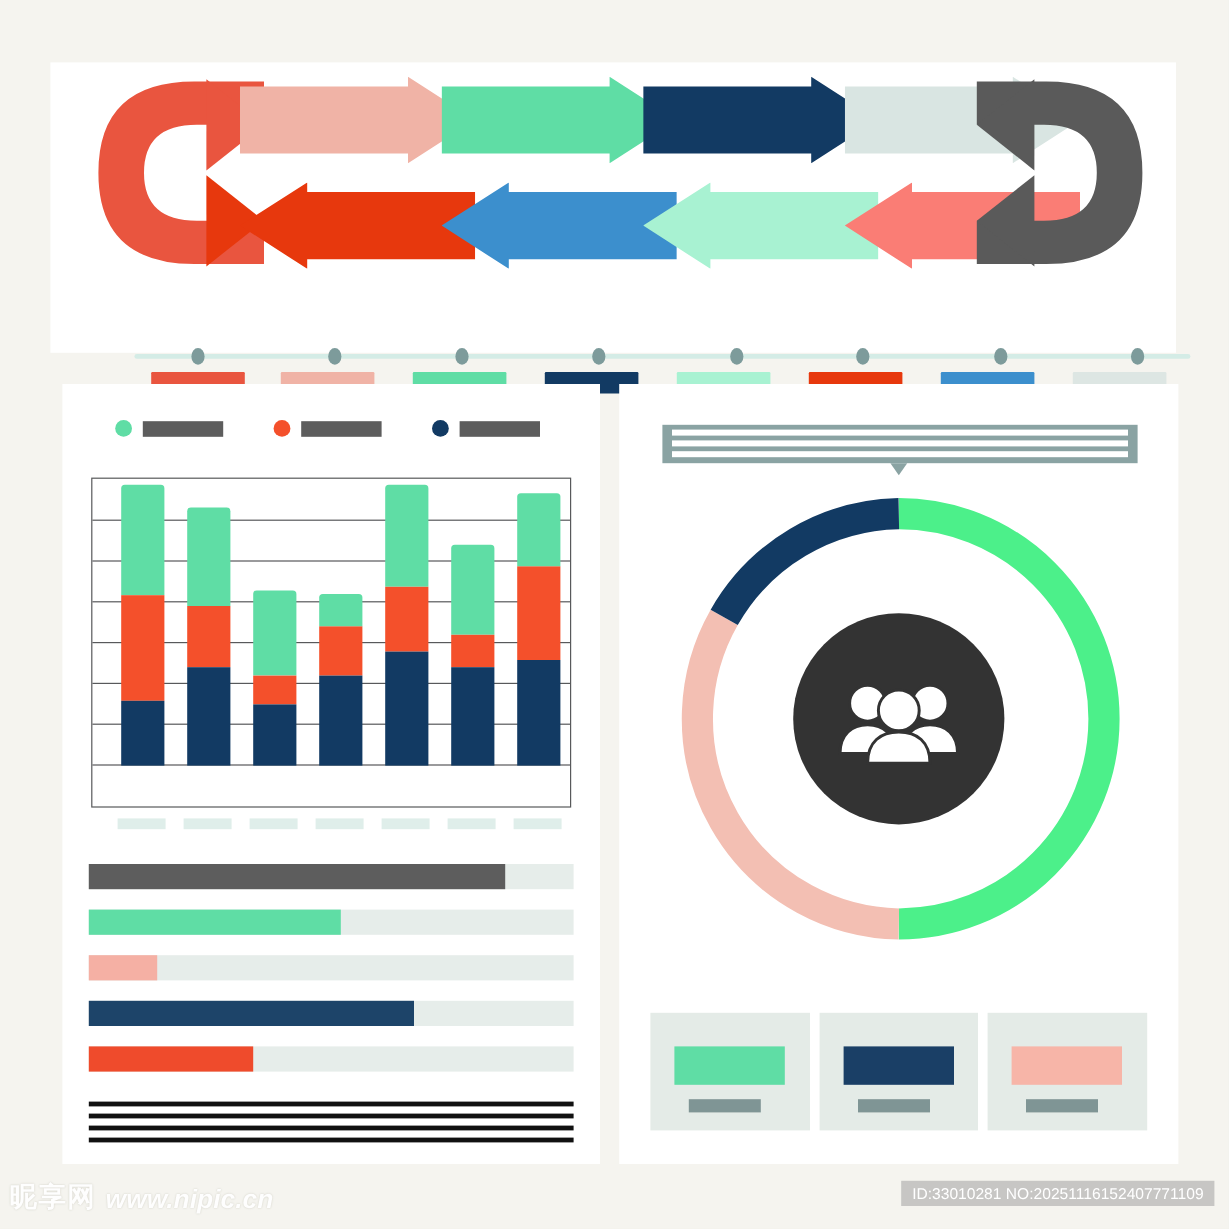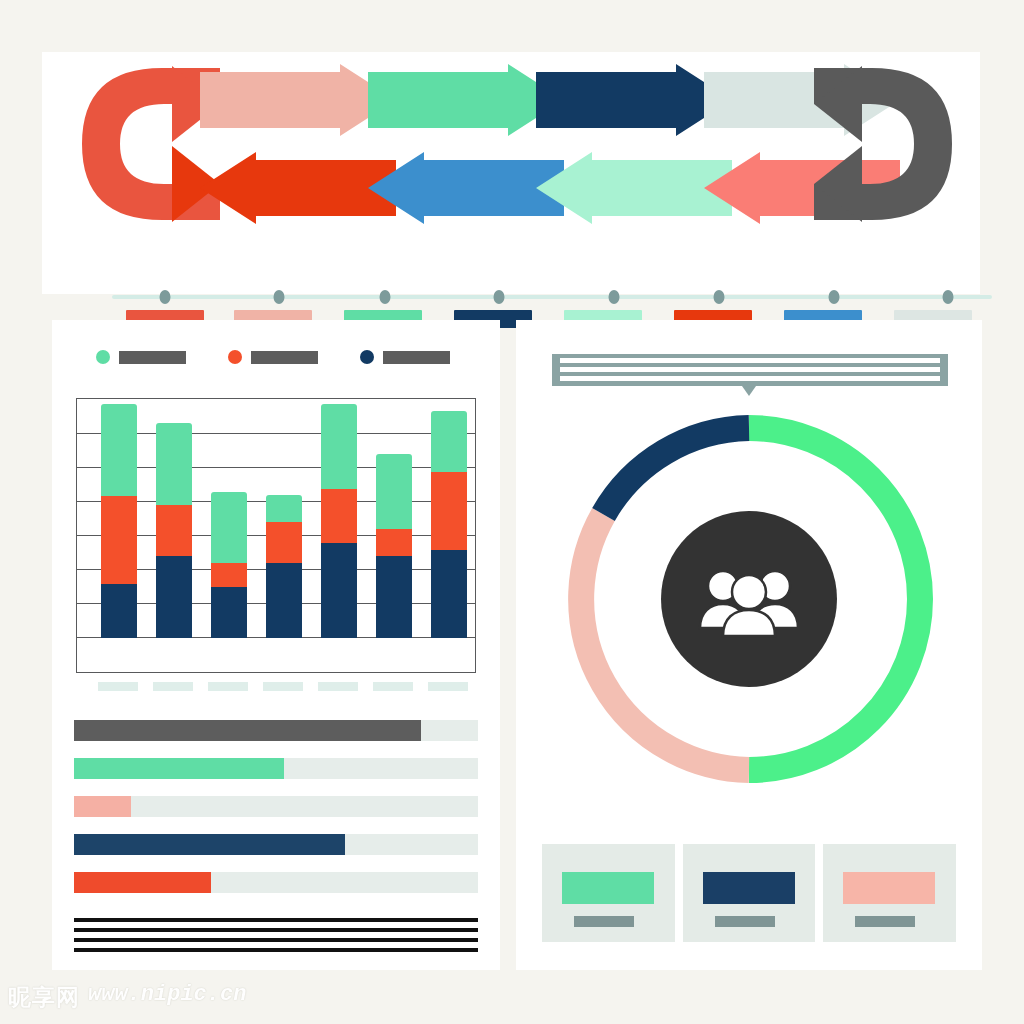--- a/index.html
+++ b/index.html
@@ -189,28 +189,27 @@
   }
   .kpi-sub {
     position: absolute; left: 32px; top: 72px;
     width: 60px; height: 11px;
     background: #7f9595;
   }
 
   
   #wm-left {
     position: absolute; left: 8px; top: 982px;
-    display: flex; align-items: flex-start; gap: 8px;
+    display: flex; align-items: flex-end; gap: 8px;
     color: #ffffff;
     font-size: 22px;
     font-weight: bold;
     font-style: italic;
     text-shadow: 0 0 1px #d8d6ce, 0 0 2px #d8d6ce;
     opacity: .95;
-    font-family: Liberation Mono, monospace;
   }
   #wm-left .cjk { font-size: 23px; letter-spacing: 1px; font-style: normal; }
   #wm-right {
     position: absolute; right: 12px; top: 984px;
     background: rgba(160,160,160,.55);
     color: #ffffff;
     font-size: 13px;
     padding: 3px 9px;
     white-space: nowrap;
   }
@@ -462,14 +461,15 @@
         <div class="kpi-sub"></div>
       </div>
     </div>
   </div>
 
   <div id="wm-left">
     <span class="cjk">昵享网</span>
     <span>www.nipic.cn</span>
   </div>
 
+  <div id="wm-right">ID:33010281 NO:20251116152407771109</div>
 
 </div>
 
 </body></html>

